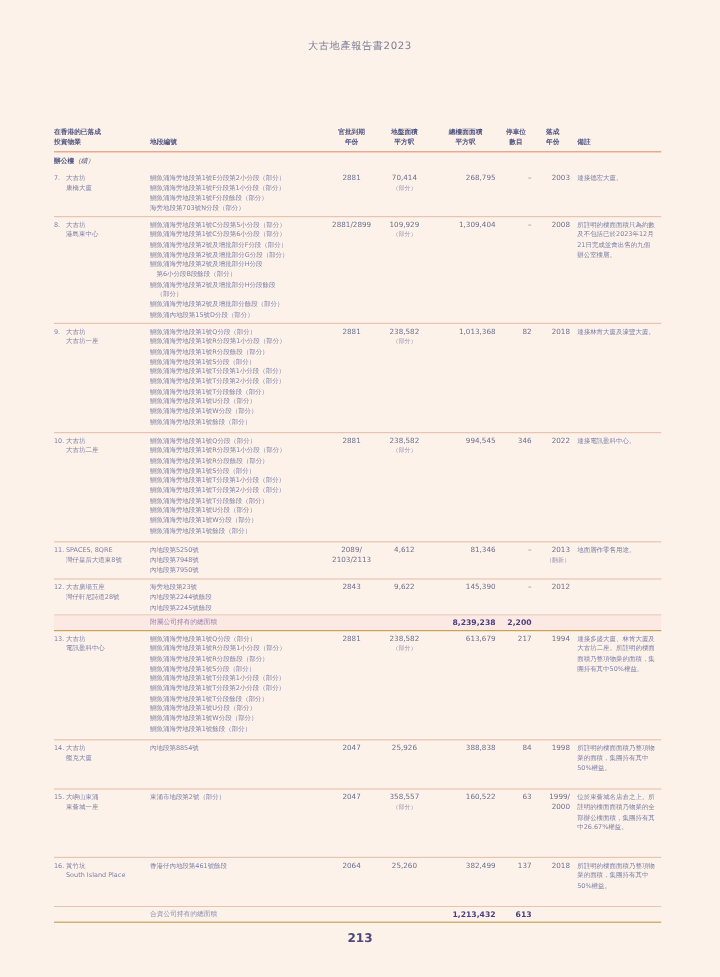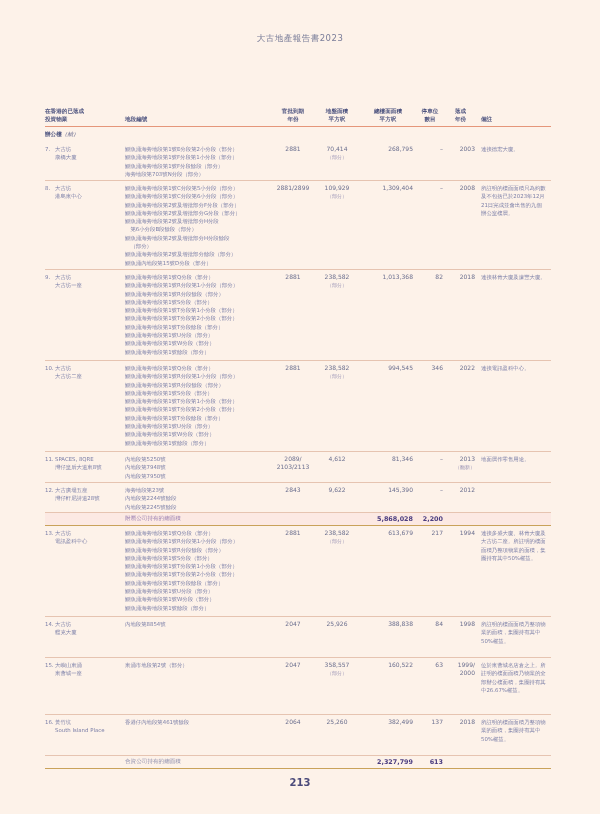--- a/index.html
+++ b/index.html
@@ -155,21 +155,21 @@
       <div class="c c-lease" style="white-space:pre-line">2843</div>
       <div class="c c-site"><span>9,622</span><span class="sub"></span></div>
       <div class="c c-gfa">145,390</div>
       <div class="c c-park">–</div>
       <div class="c c-year" style="white-space:pre-line"><span>2012</span></div>
       <div class="c c-rem"></div>
       </div>
     </div>
   <div class="total gold-bot">
     <span class="lbl">附屬公司持有的總面積</span>
-    <span class="v1">5,868,028</span>
+    <span class="v1">8,239,238</span>
     <span class="v2">2,200</span>
   </div>
   <div id="rows2">
       <div class="row" style="height: 90px;">
       <div class="c c-name"><span class="num">13.</span><span>大古坊</span><span class="indent">電訊盈科中心</span></div>
       <div class="c c-lots">
           <span style="display:block">鰂魚涌海旁地段第1號Q分段（部分）</span>
           <span style="display:block">鰂魚涌海旁地段第1號R分段第1小分段（部分）</span>
           <span style="display:block">鰂魚涌海旁地段第1號R分段餘段（部分）</span>
           <span style="display:block">鰂魚涌海旁地段第1號S分段（部分）</span>
@@ -220,18 +220,18 @@
       <div class="c c-lease" style="white-space:pre-line">2064</div>
       <div class="c c-site"><span>25,260</span><span class="sub"></span></div>
       <div class="c c-gfa">382,499</div>
       <div class="c c-park">137</div>
       <div class="c c-year" style="white-space:pre-line"><span>2018</span></div>
       <div class="c c-rem">所註明的樓面面積乃整項物業的面積，集團持有其中50%權益。</div>
       </div>
     </div>
   <div class="total gold-bot" style="background:#fdf2e9">
     <span class="lbl" style="color:#8f8fae">合資公司持有的總面積</span>
-    <span class="v1">2,327,799</span>
+    <span class="v1">1,213,432</span>
     <span class="v2">613</span>
   </div>
 </div>
 
 <div class="page-num">213</div>
 
 </body></html>

